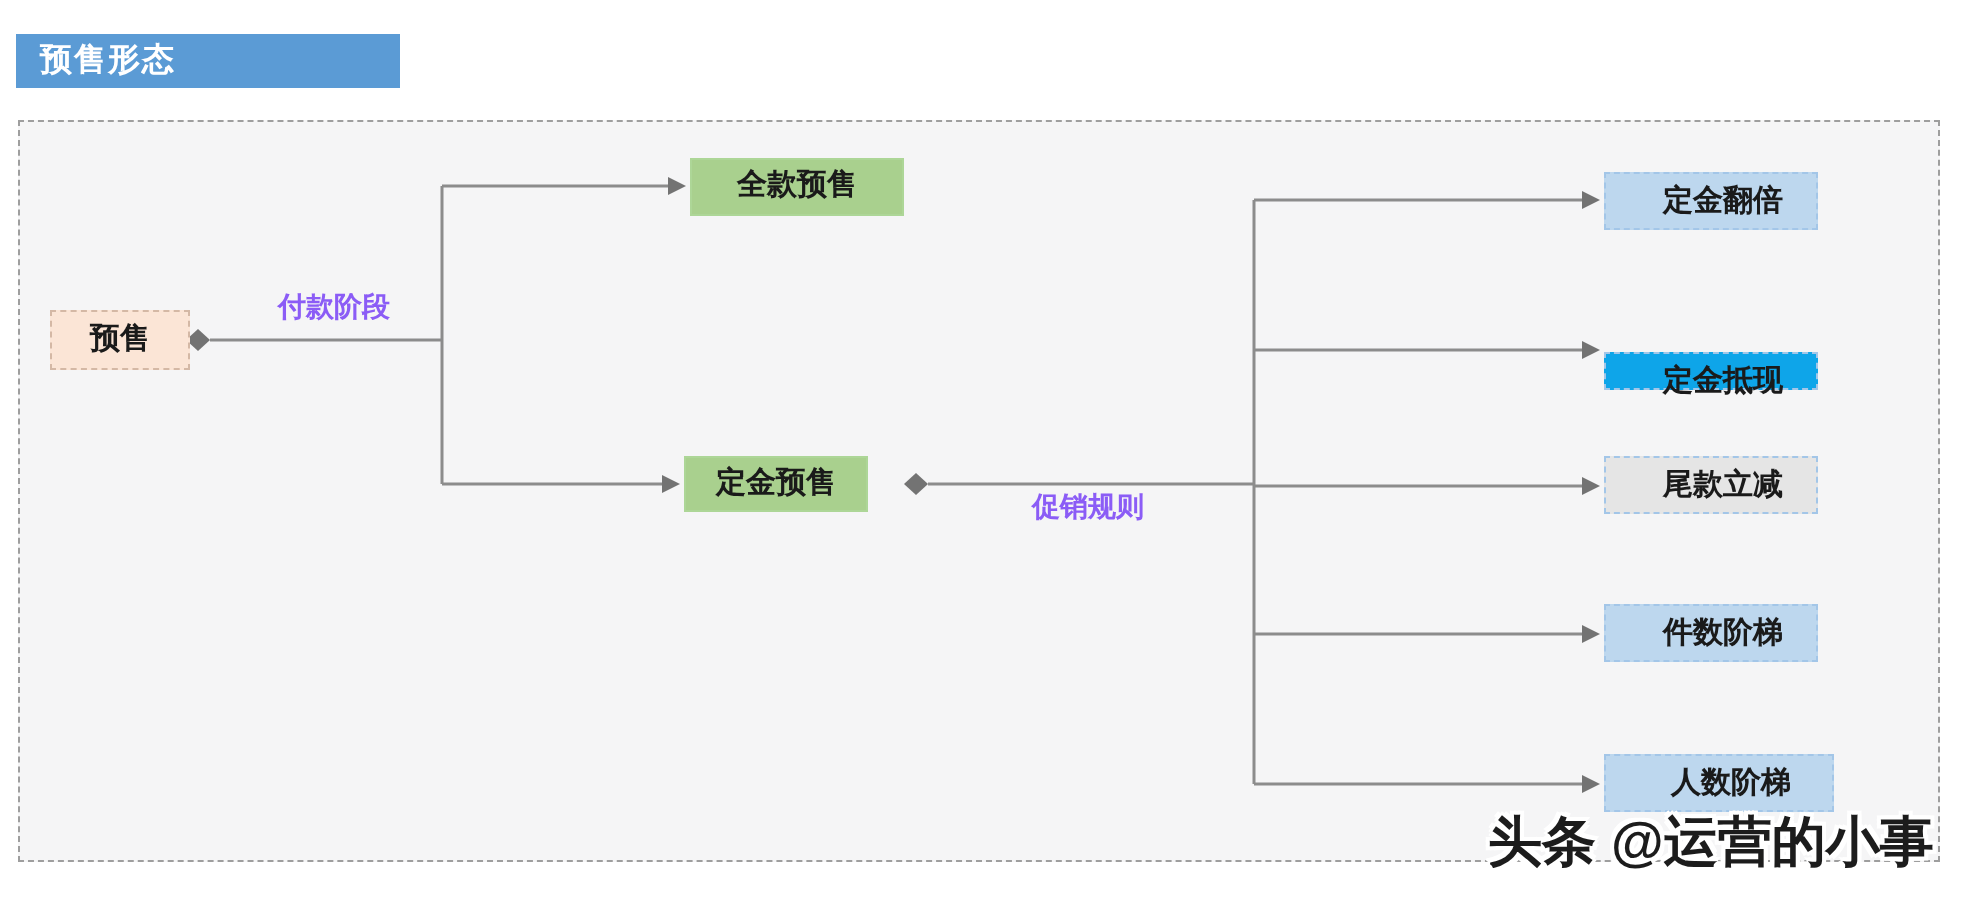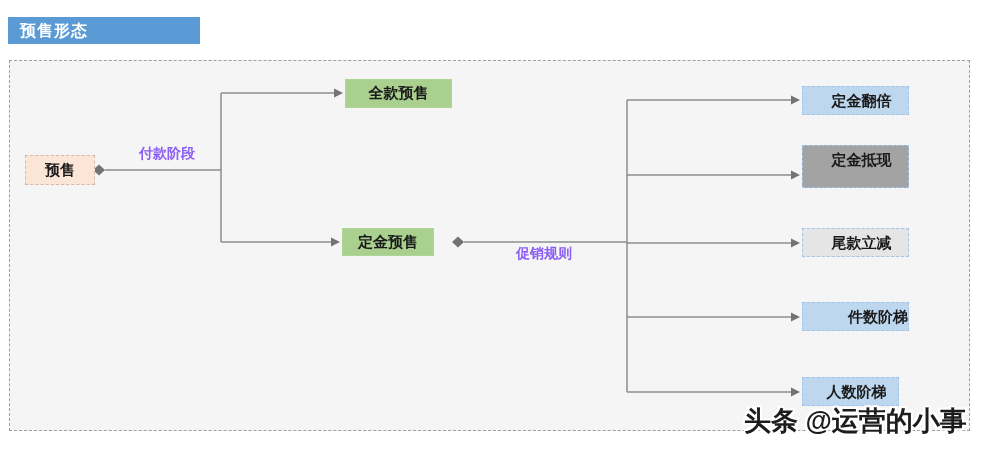--- a/index.html
+++ b/index.html
@@ -74,23 +74,23 @@
   <div class="edge-label" style="left:131px;top:145px;width:72px;">付款阶段</div>
 
   <div class="node node-payment" style="left: 345px; top: 79px; width: 107px; height: 29px; background-color: rgb(169, 208, 142);">全款预售</div>
 
   <div class="node node-payment" style="left: 342px; top: 228px; width: 92px; height: 28px; background-color: rgb(169, 208, 142);">定金预售</div>
 
   <div class="edge-label" style="left:508px;top:221px;width:72px;margin-top:24px;">促销规则</div>
 
   <div class="node node-rule" style="left: 802px; top: 86px; width: 107px; height: 29px; background-color: rgb(189, 215, 238);">定金翻倍</div>
 
-  <div class="node node-rule" style="left: 802px; top: 145px; width: 107px; height: 43px; background-color: #a3a3a3;">定金抵现</div>
+  <div class="node node-rule" style="left: 802px; top: 176px; width: 107px; height: 19px; background-color: #0ea5e9;">定金抵现</div>
 
   <div class="node node-rule" style="left: 802px; top: 228px; width: 107px; height: 29px; background-color: #e5e5e5;">尾款立减</div>
 
-  <div class="node node-rule" style="left: 802px; top: 302px; width: 107px; height: 29px; background-color: rgb(189, 215, 238); text-align: right;">件数阶梯</div>
+  <div class="node node-rule" style="left: 802px; top: 302px; width: 107px; height: 29px; background-color: rgb(189, 215, 238);">件数阶梯</div>
 
-  <div class="node node-rule" style="left: 802px; top: 377px; width: 97px; height: 29px; background-color: rgb(189, 215, 238);">人数阶梯</div>
+  <div class="node node-rule" style="left: 802px; top: 377px; width: 115px; height: 29px; background-color: rgb(189, 215, 238);">人数阶梯</div>
 
   <div class="watermark">头条 @运营的小事</div>
 
 </div>
 
 </body></html>

